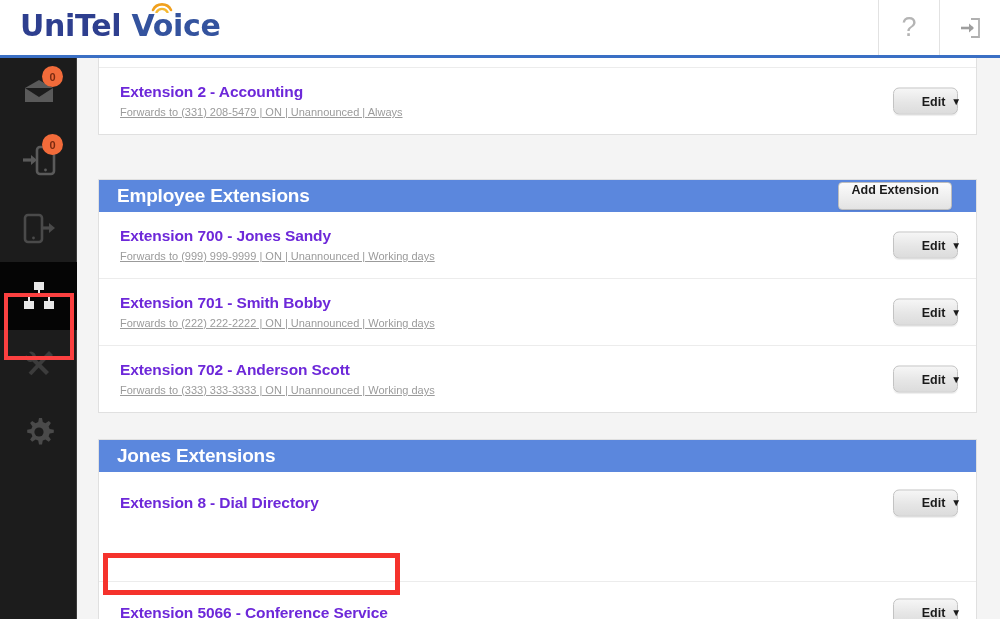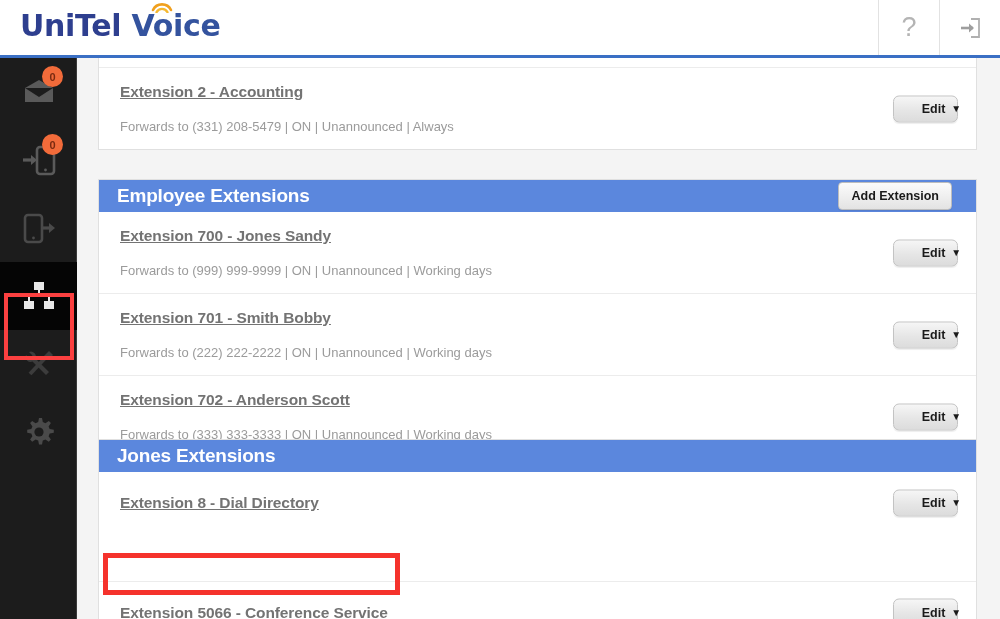--- a/index.html
+++ b/index.html
@@ -99,30 +99,29 @@
   
   .row {
     position: relative;
     padding: 14px 18px 14px 21px;
     min-height: 61px;
     border-top: 1px solid #ececec;
     background: #fff;
   }
   .row:first-child { border-top: none; }
   .row-title {
-    font-size: 15.5px; font-weight: bold; color: #737373;
+    font-size: 15.5px; font-weight: bold; color: #6d28d9;
     font-family: "Liberation Sans", sans-serif;
     letter-spacing: -0.1px;
     line-height: 19px;
-    text-decoration: underline;
   }
   .row-sub {
-    font-size: 13px; color: #9b9b9b;
-    font-family: "Liberation Sans", sans-serif;
-    margin-top: 18px; line-height: 16px;
+    font-size: 11px; color: #9b9b9b;
+    font-family: "Liberation Sans", sans-serif;
+    margin-top: 3px; line-height: 16px; text-decoration: underline;
   }
 
   .edit-btn {
     position: absolute; right: 18px; top: 50%; transform: translateY(-50%);
     width: 65px; height: 27px;
     background: linear-gradient(to bottom, #f6f6f6 0%, #e6e6e6 55%, #dcdcdc 100%);
     border: 1px solid #c3c3c3;
     border-radius: 6px;
     display: flex; align-items: center; justify-content: center; gap: 6px;
     font-size: 12.5px; font-weight: bold; color: #1a1a1a;
@@ -146,21 +145,21 @@
     font-family: "Liberation Sans", sans-serif;
     letter-spacing: -0.2px;
   }
   .add-btn {
     position: absolute; right: 24px; top: 50%; transform: translateY(-50%);
     height: 28px; padding: 0 12px;
     background: linear-gradient(to bottom, #fbfbfb 0%, #ededed 60%, #e3e3e3 100%);
     border: 1px solid #bdbdbd;
     border-radius: 4px;
     font-size: 12.5px; font-weight: bold; color: #1a1a1a;
-    display: flex; align-items: center; cursor: pointer;
+    display: flex; cursor: pointer;
     font-family: "Liberation Sans", sans-serif;
     box-shadow: 0 1px 1px rgba(0,0,0,0.08);
   }
 
   
   .red-box {
     position: absolute;
     left: 103px; top: 553px;
     width: 297px; height: 42px;
     border: 5px solid #f5322c;

